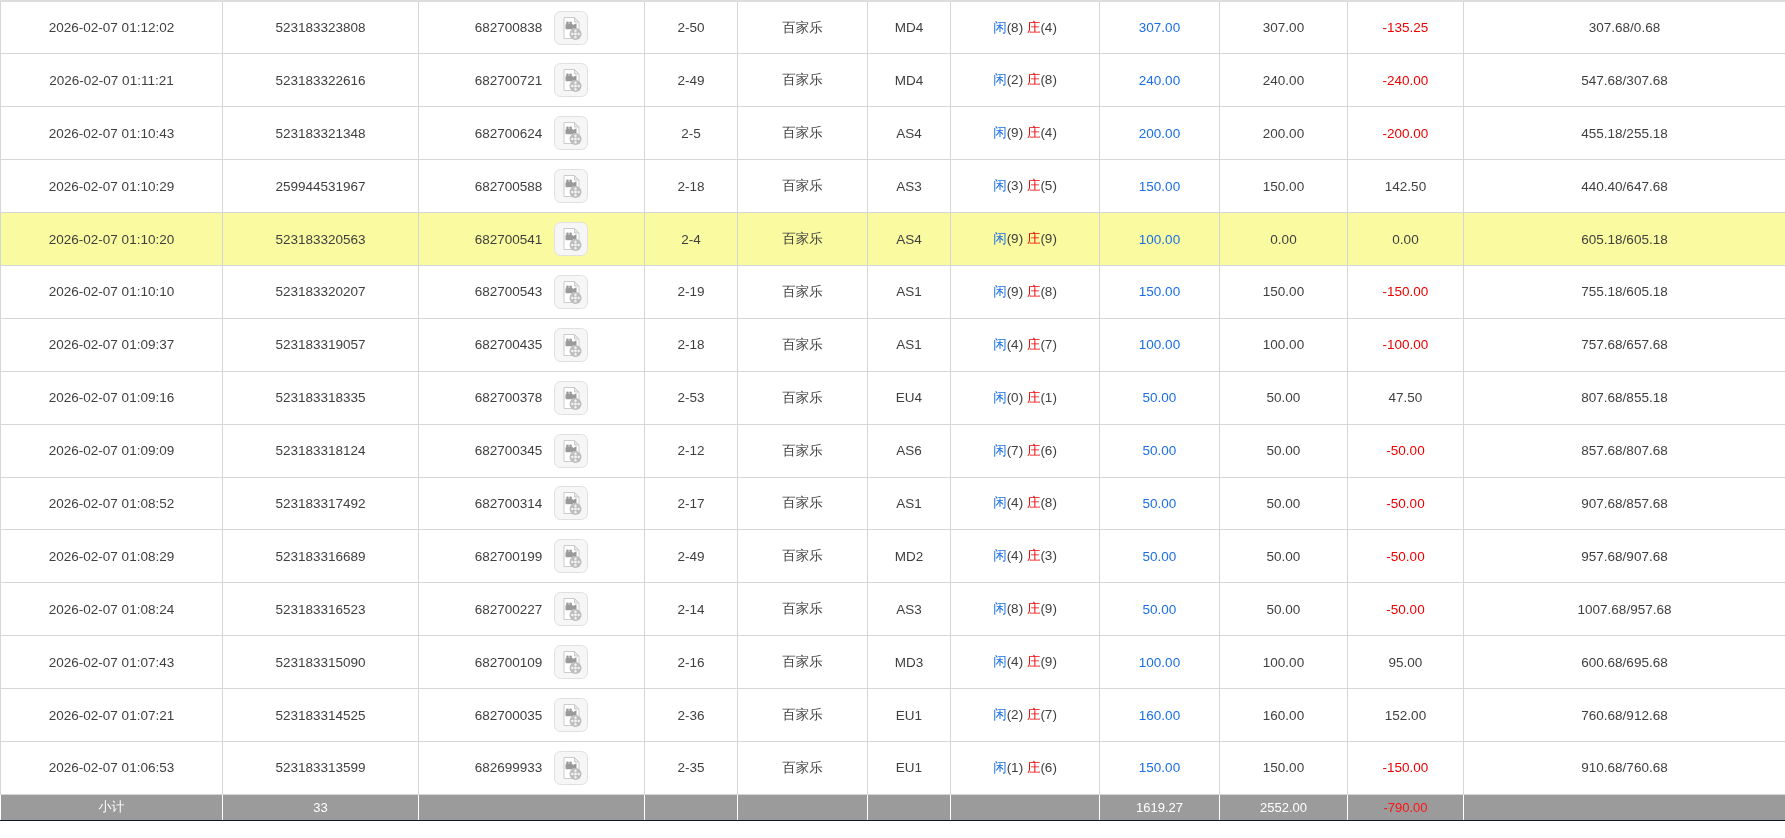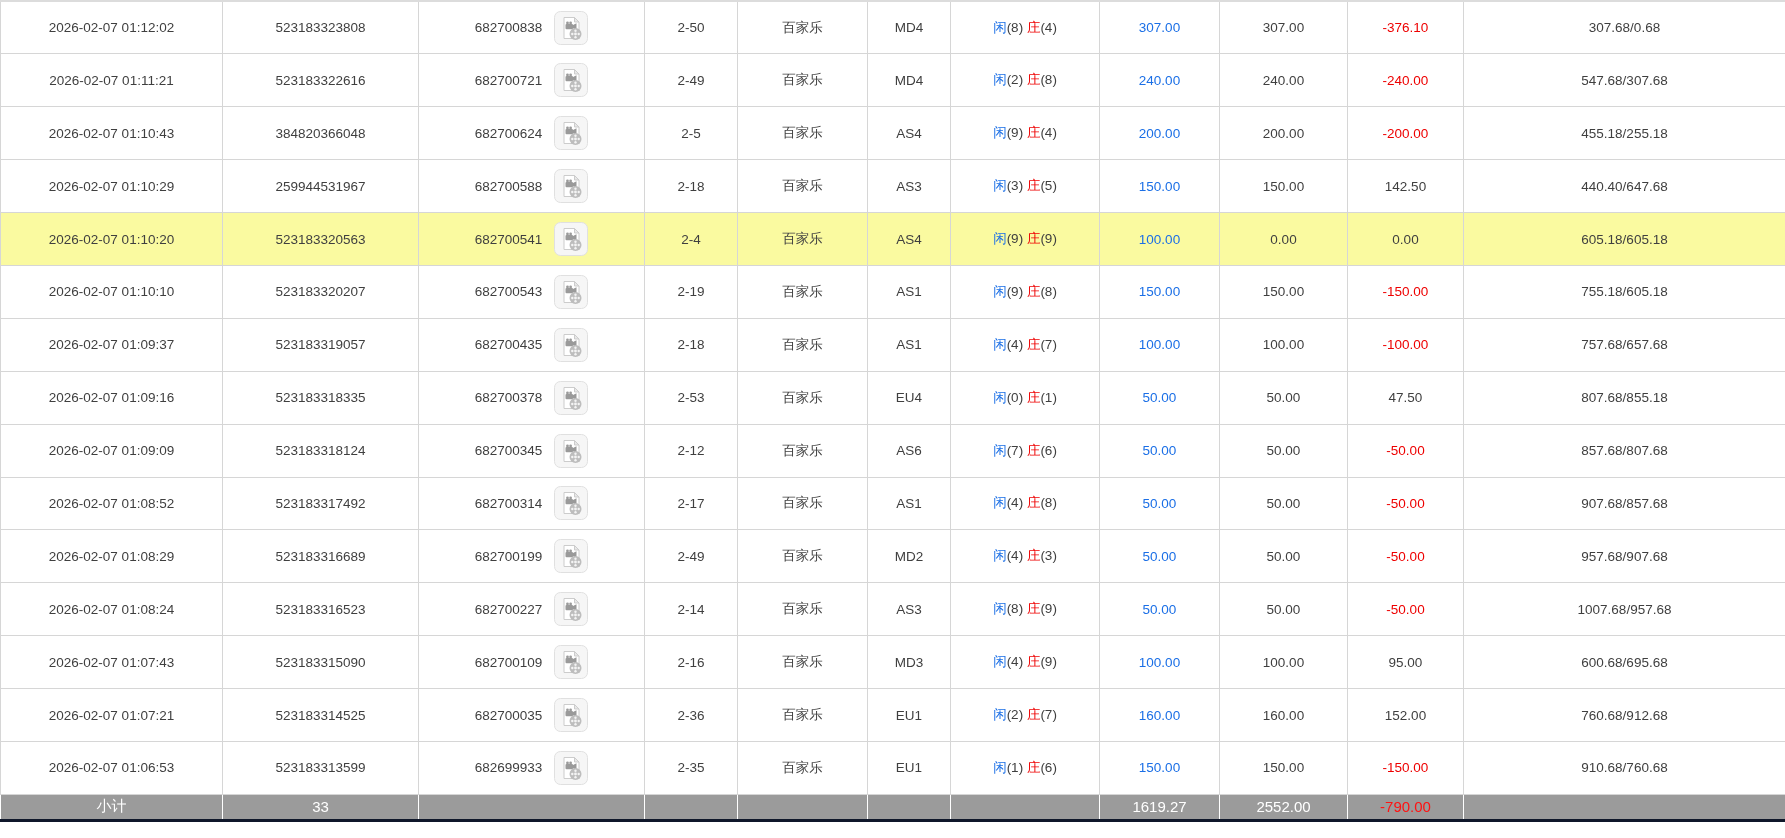--- a/index.html
+++ b/index.html
@@ -35,21 +35,21 @@
   .player-label{color:var(--accent-blue);}
   .banker-label{color:var(--negative-red);}
   .round-wrap{display:inline-flex;align-items:center;gap:12px;vertical-align:middle;}
   .video-btn{
     background:none;border:none;padding:0;margin:0;line-height:0;cursor:pointer;
   }
   tr.summary-row{height:26px;}
   tr.summary-row td{
     background:var(--summary-gray);color:var(--summary-text);
     border:1px solid #FFFFFF;border-top:1px solid var(--border-gray);
-    border-bottom:3px solid #0f172a;font-size:15px;
+    border-bottom:1px solid #0f172a;font-size:13px;
   }
   tr.summary-row td.neg{color:var(--summary-negative);}
 </style>
 </head>
 <body>
 
 <table class="bet-table">
   <colgroup>
       <col style="width: 222px;">
       <col style="width: 196px;">
@@ -84,21 +84,21 @@
                 <circle cx="18.3" cy="23" r="1.2" fill="#F4F4F4"></circle>
                 <circle cx="24.7" cy="23" r="1.2" fill="#F4F4F4"></circle>
               </svg></button>
           </span></td>
         <td>2-50</td>
         <td>百家乐</td>
         <td>MD4</td>
         <td><span class="player-label">闲</span><span>(8) </span><span class="banker-label">庄</span><span>(4)</span></td>
         <td><a class="bet-link">307.00</a></td>
         <td>307.00</td>
-        <td class="neg">-376.10</td>
+        <td class="neg">-135.25</td>
         <td>307.68/0.68</td>
       </tr>
       <tr class="data-row">
         <td>2026-02-07 01:11:21</td>
         <td>523183322616</td>
         <td><span class="round-wrap">
             <span>682700721</span>
             <button class="video-btn"><svg width="34" height="34" viewBox="0 0 34 34">
                 <rect x="0.5" y="0.5" width="33" height="33" rx="6" fill="#F6F6F6" stroke="#E0E0E0"></rect>
                 <path d="M10 6.5 H20.5 L25 11 V27.5 H10 Z" fill="#FFFFFF" stroke="#CCCCCC"></path>
@@ -119,21 +119,21 @@
         <td>百家乐</td>
         <td>MD4</td>
         <td><span class="player-label">闲</span><span>(2) </span><span class="banker-label">庄</span><span>(8)</span></td>
         <td><a class="bet-link">240.00</a></td>
         <td>240.00</td>
         <td class="neg">-240.00</td>
         <td>547.68/307.68</td>
       </tr>
       <tr class="data-row">
         <td>2026-02-07 01:10:43</td>
-        <td>384820366048</td>
+        <td>523183321348</td>
         <td><span class="round-wrap">
             <span>682700624</span>
             <button class="video-btn"><svg width="34" height="34" viewBox="0 0 34 34">
                 <rect x="0.5" y="0.5" width="33" height="33" rx="6" fill="#F6F6F6" stroke="#E0E0E0"></rect>
                 <path d="M10 6.5 H20.5 L25 11 V27.5 H10 Z" fill="#FFFFFF" stroke="#CCCCCC"></path>
                 <path d="M20.5 6.5 L25 11 H20.5 Z" fill="#E8E8E8" stroke="#CCCCCC"></path>
                 <circle cx="13.5" cy="12" r="1.4" fill="#9A9A9A"></circle>
                 <circle cx="16.6" cy="12" r="1.4" fill="#9A9A9A"></circle>
                 <rect x="11.5" y="13" width="7.5" height="5.2" rx="1" fill="#9A9A9A"></rect>
                 <path d="M19 14 L22.5 12.2 V19 L19 17.2 Z" fill="#9A9A9A"></path>

